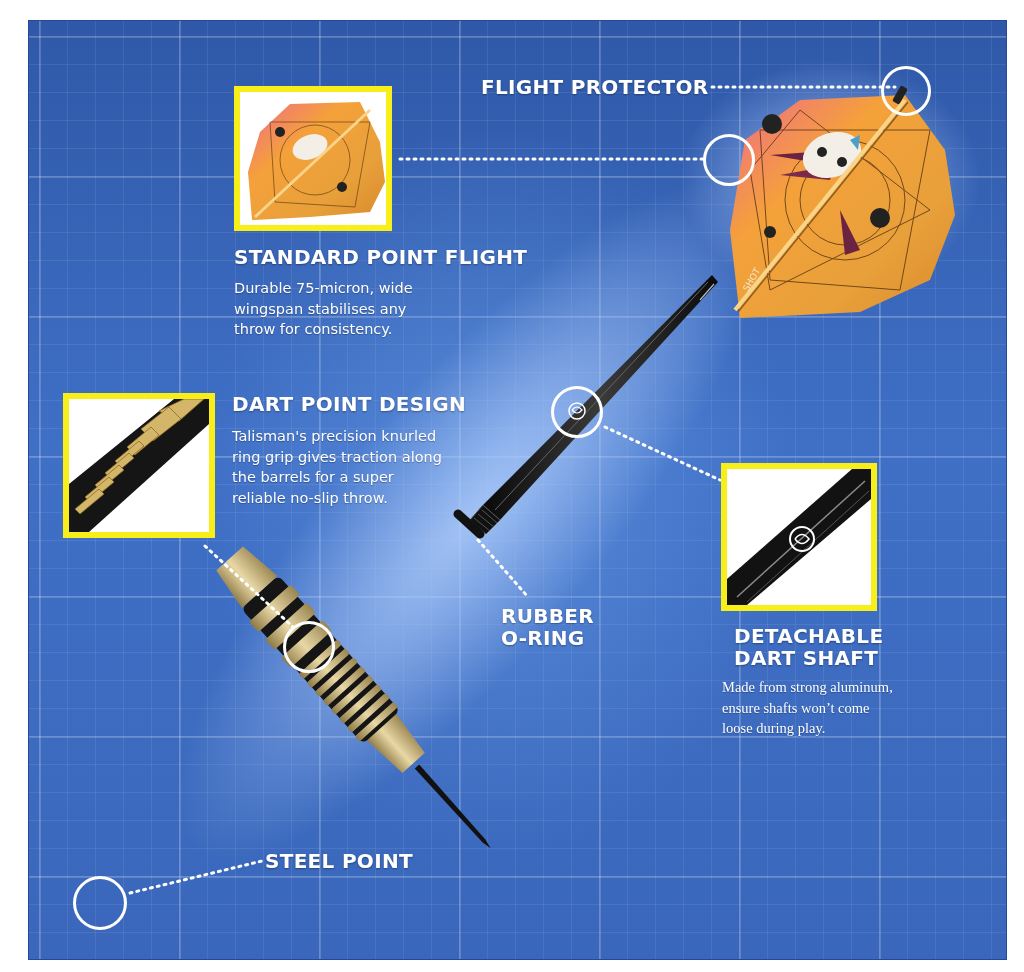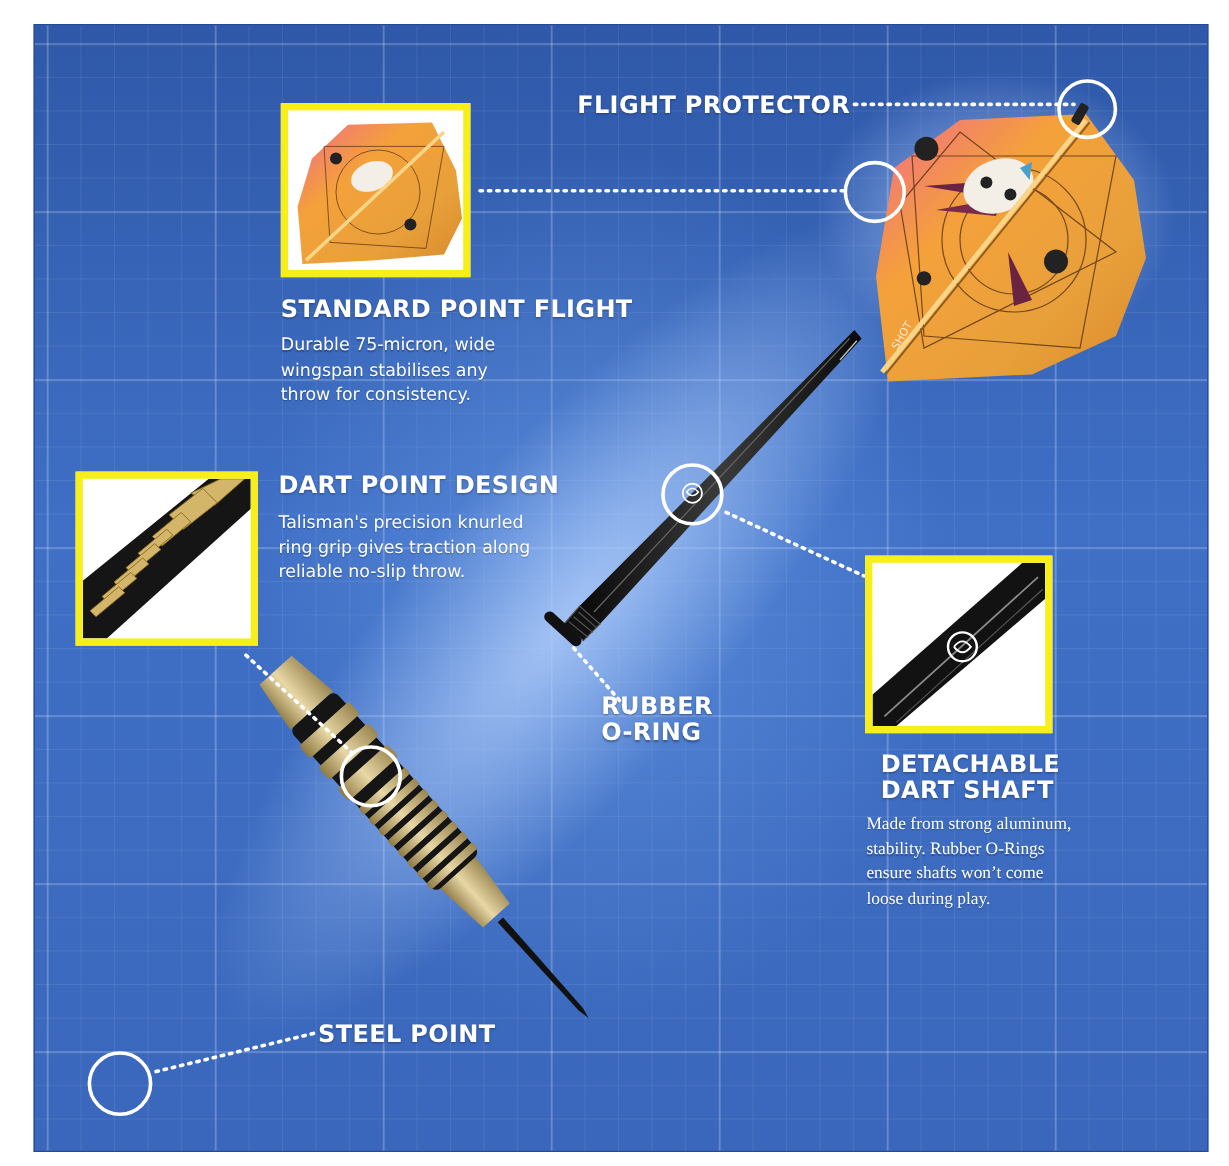--- a/index.html
+++ b/index.html
@@ -201,32 +201,32 @@
 <div class="body-text" style="left:234px;top:278px;">
   <span>Durable 75-micron, wide</span>
   <span>wingspan stabilises any</span>
   <span>throw for consistency.</span>
 </div>
 
 <div class="heading" style="left:232px;top:393px;">DART POINT DESIGN</div>
 <div class="body-text" style="left:232px;top:426px;">
   <span>Talisman's precision knurled</span>
   <span>ring grip gives traction along</span>
+  <span>the barrels for a super</span>
   <span>reliable no-slip throw.</span>
 </div>
 
-<div class="heading" style="left:501px;top:577px;">
+<div class="heading" style="left:501px;top:605px;">
   <div>RUBBER</div>
   <div>O-RING</div>
 </div>
 
 <div class="heading" style="left:734px;top:625px;">
   <div>DETACHABLE</div>
   <div>DART SHAFT</div>
 </div>
 <div class="body-text" style="left:722px;top:677px;font-family:Liberation Serif, serif;">
   <span>Made from strong aluminum,</span>
-  <span>stability. Rubber O-Rings</span>
   <span>ensure shafts won’t come</span>
   <span>loose during play.</span>
 </div>
 
 <div class="heading" style="left:265px;top:850px;">STEEL POINT</div>
 
 </body></html>

